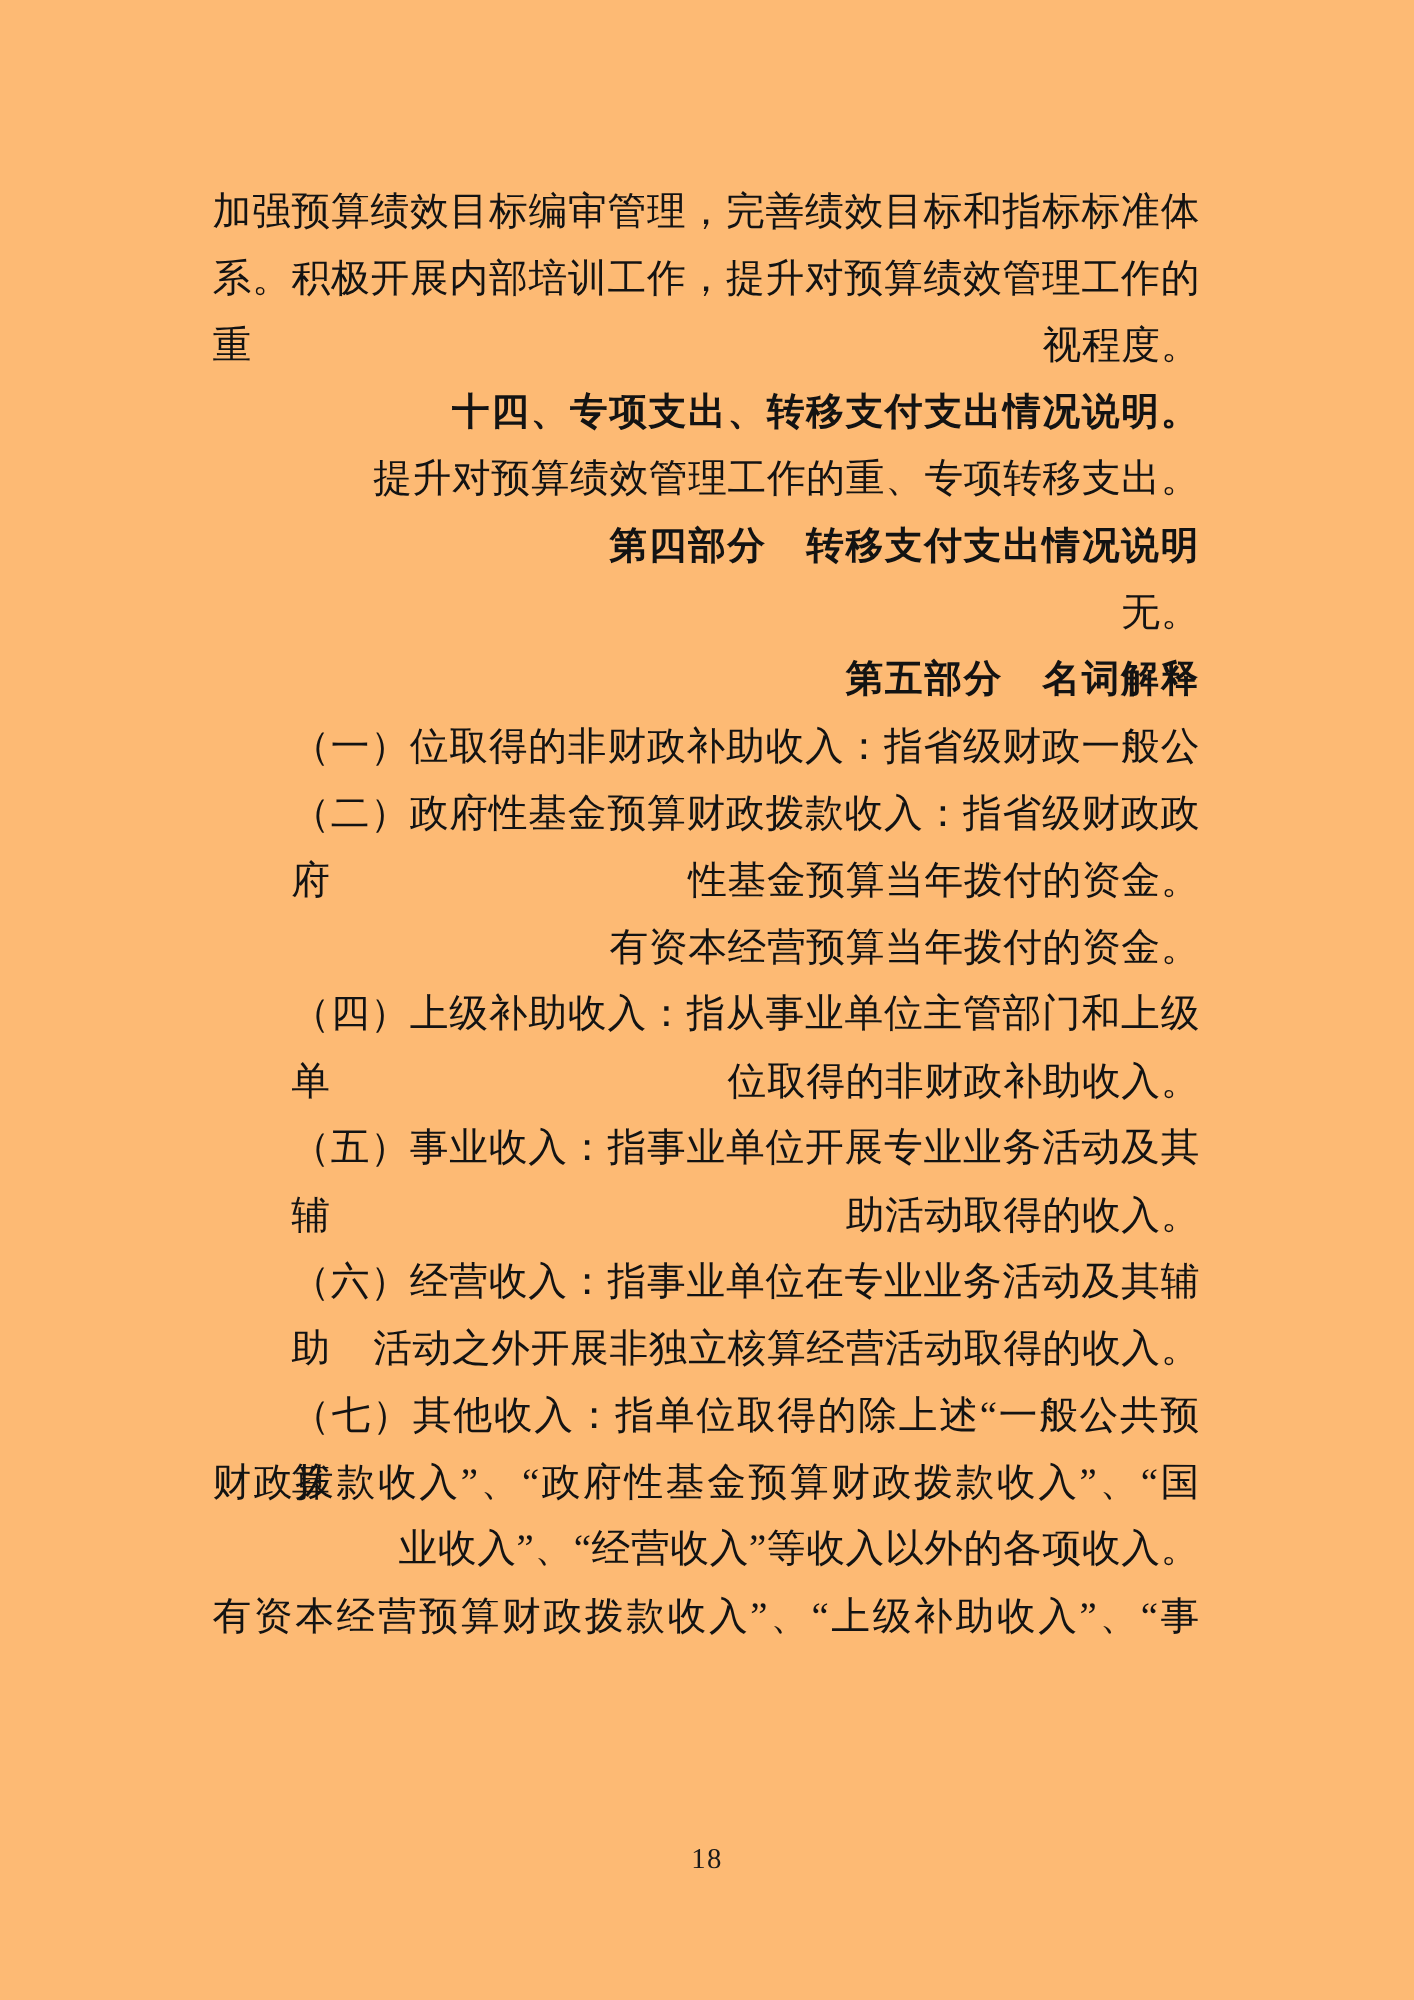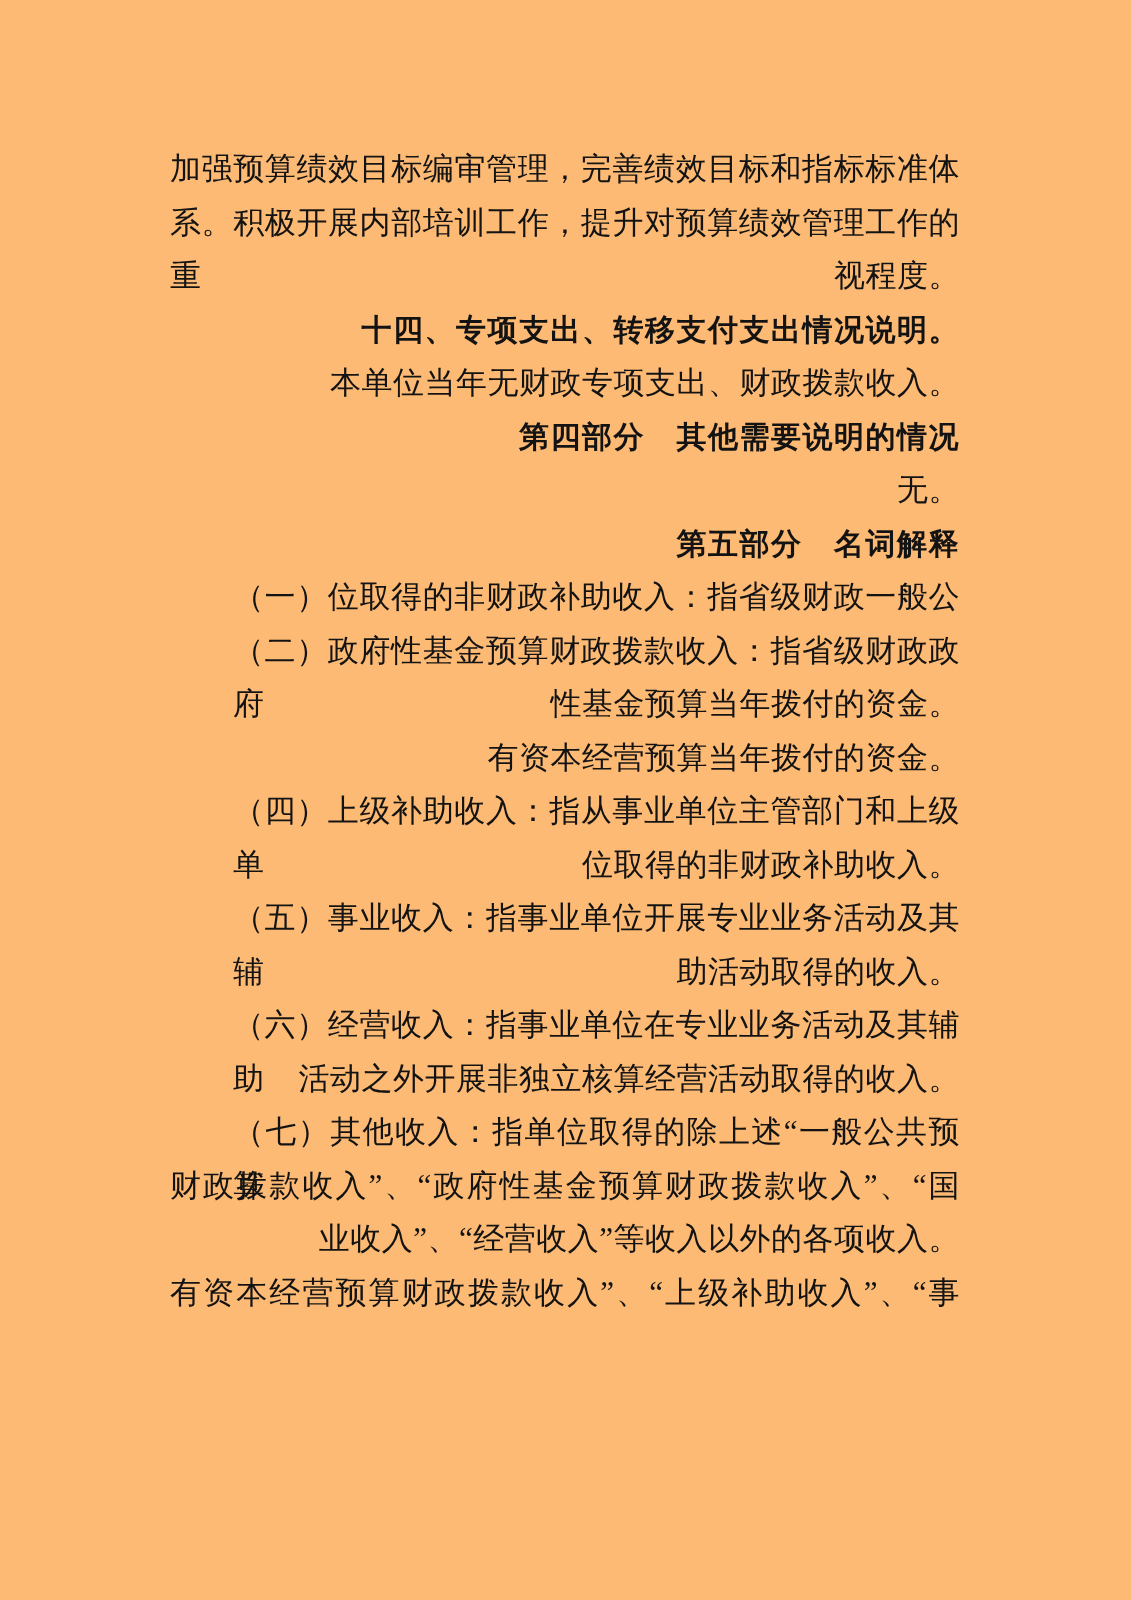--- a/index.html
+++ b/index.html
@@ -60,33 +60,34 @@
 </style>
 </head>
 <body>
 
 <div class="page">
   <div class="content">
     <div class="line j">加强预算绩效目标编审管理，完善绩效目标和指标标准体</div>
     <div class="line j">系。积极开展内部培训工作，提升对预算绩效管理工作的重</div>
     <div class="line">视程度。</div>
     <div class="line h ind">十四、专项支出、转移支付支出情况说明。</div>
-    <div class="line ind">本单位当年无财政专项支出、财政拨款收入。</div>
-    <div class="line h ind">第四部分　其他需要说明的情况</div>
+    <div class="line ind">提升对预算绩效管理工作的重、专项转移支出。</div>
+    <div class="line h ind">第四部分　转移支付支出情况说明</div>
     <div class="line ind">无。</div>
     <div class="line h ind">第五部分　名词解释</div>
     <div class="line ind j">（一）位取得的非财政补助收入：指省级财政一般公</div>
     <div class="line ind j">（二）政府性基金预算财政拨款收入：指省级财政政府</div>
     <div class="line">性基金预算当年拨付的资金。</div>
     <div class="line">有资本经营预算当年拨付的资金。</div>
     <div class="line ind j">（四）上级补助收入：指从事业单位主管部门和上级单</div>
     <div class="line">位取得的非财政补助收入。</div>
     <div class="line ind j">（五）事业收入：指事业单位开展专业业务活动及其辅</div>
     <div class="line">助活动取得的收入。</div>
     <div class="line ind j">（六）经营收入：指事业单位在专业业务活动及其辅助</div>
     <div class="line">活动之外开展非独立核算经营活动取得的收入。</div>
     <div class="line ind j">（七）其他收入：指单位取得的除上述“一般公共预算</div>
     <div class="line j">财政拨款收入”、“政府性基金预算财政拨款收入”、“国</div>
     <div class="line">业收入”、“经营收入”等收入以外的各项收入。</div>
     <div class="line j">有资本经营预算财政拨款收入”、“上级补助收入”、“事</div>
   </div>
 
+  <div class="page-number">18</div>
 </div>
 
 </body></html>

